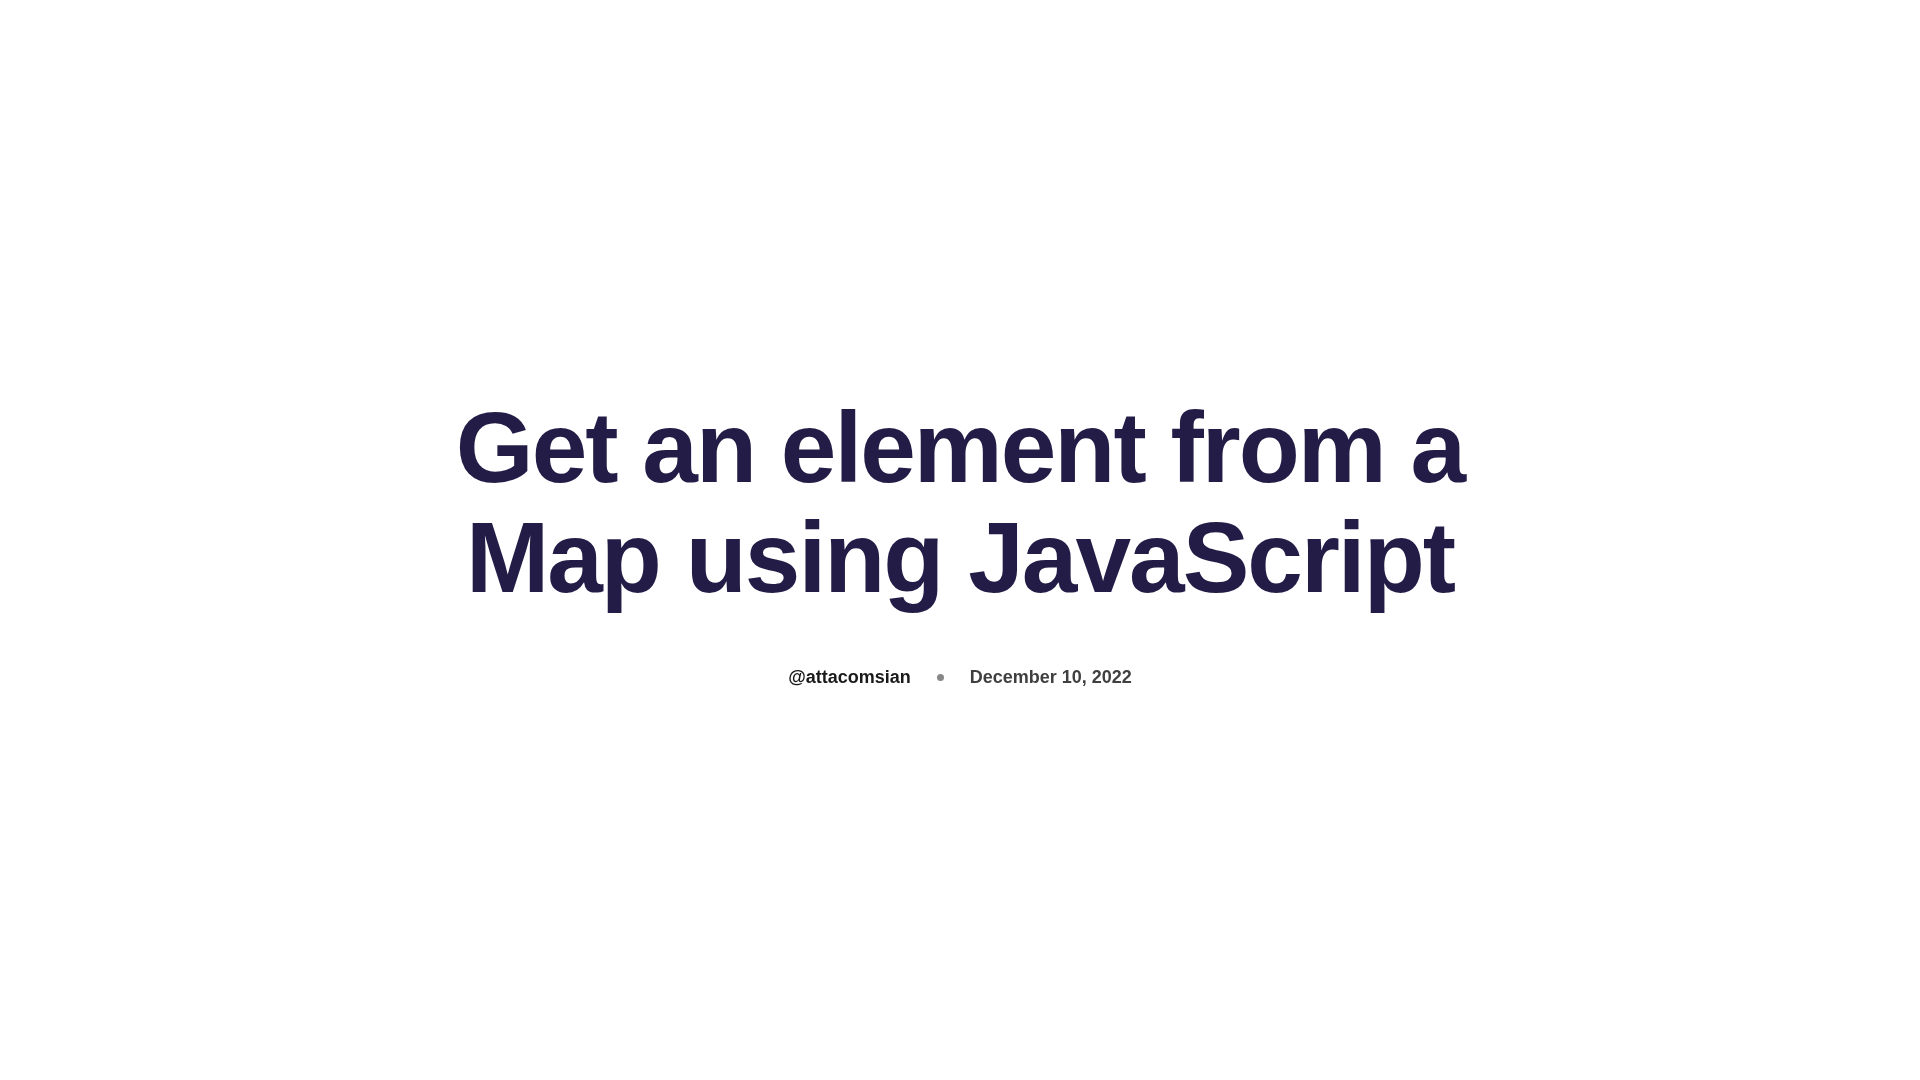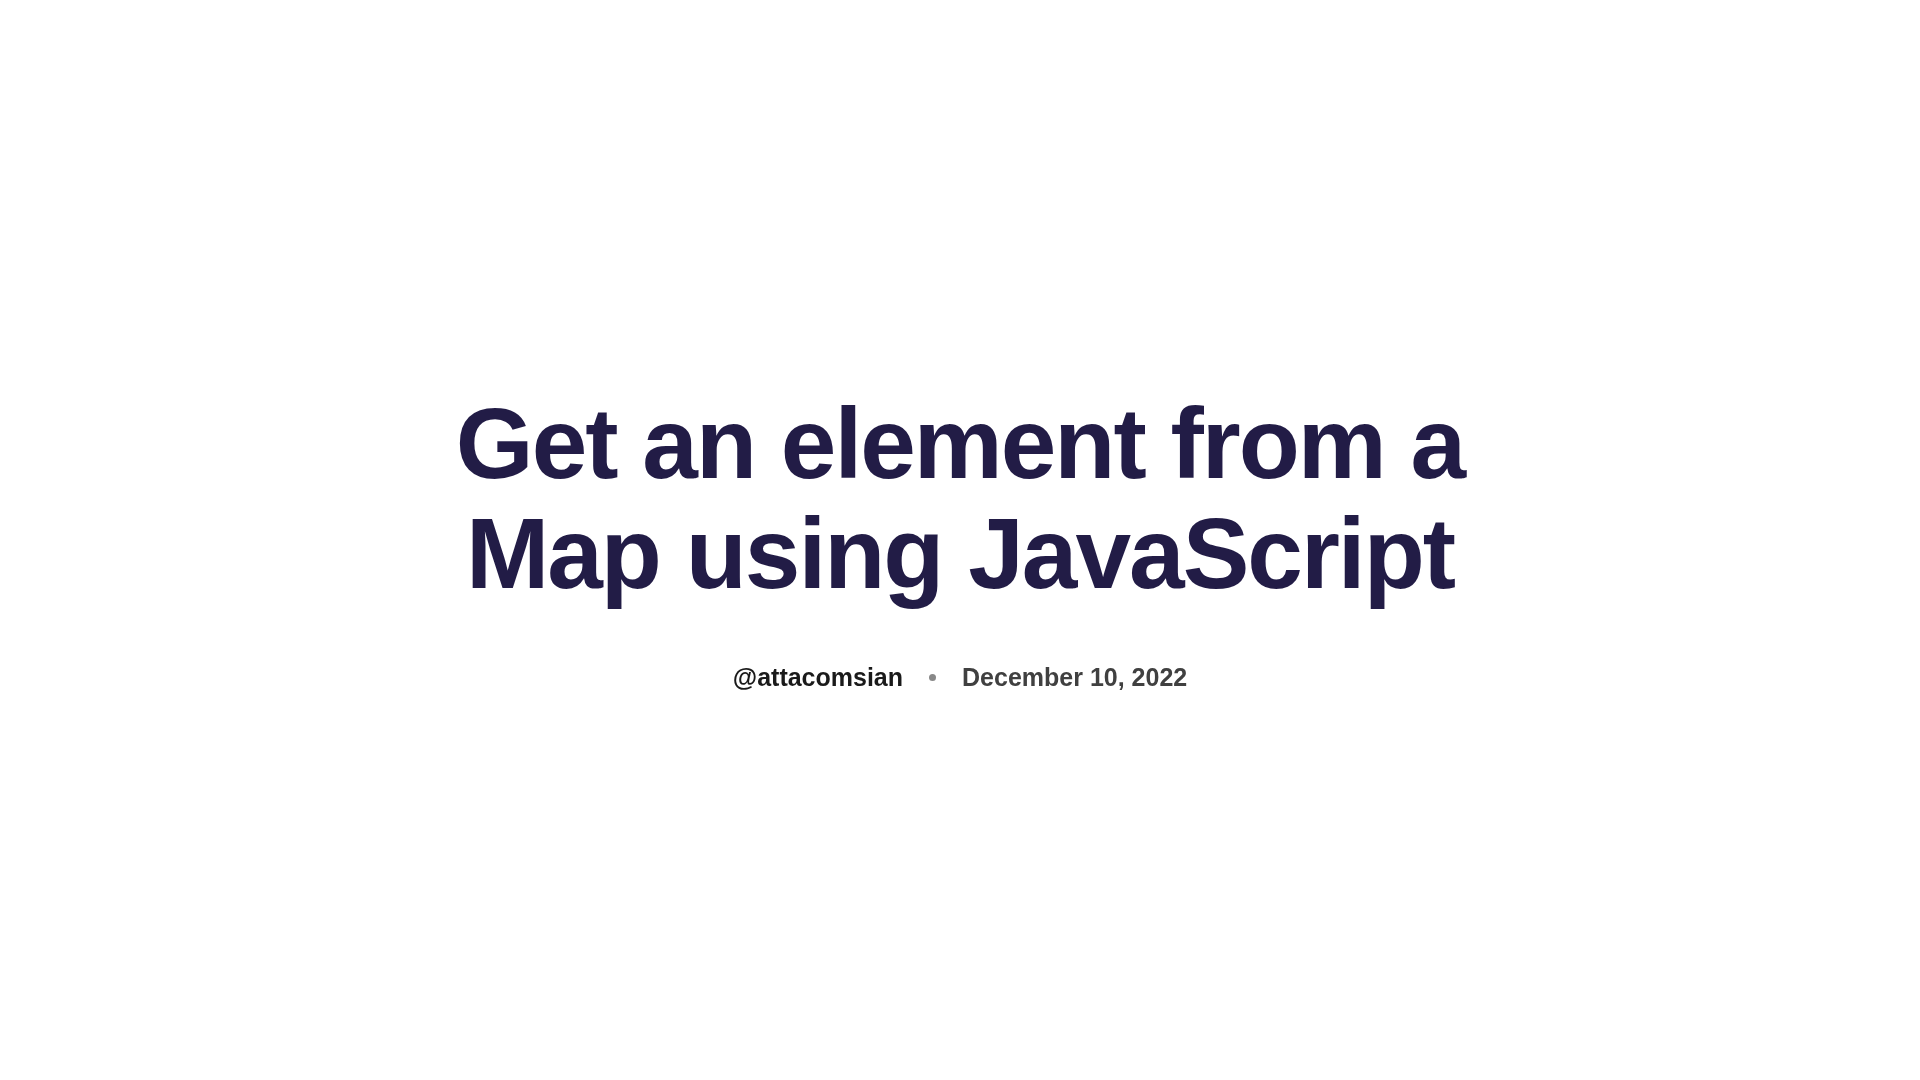--- a/index.html
+++ b/index.html
@@ -32,21 +32,21 @@
       letter-spacing: -0.02em;
       margin-bottom: 55px;
       text-align: center;
     }
     
     .meta {
       display: flex;
       align-items: center;
       justify-content: center;
       gap: 26px;
-      font-size: 25px;
+      font-size: 18px;
       font-weight: 700;
       color: #1a1a1a;
     }
     
     .author {
       color: #1a1a1a;
     }
     
     .separator {
       width: 7px;

